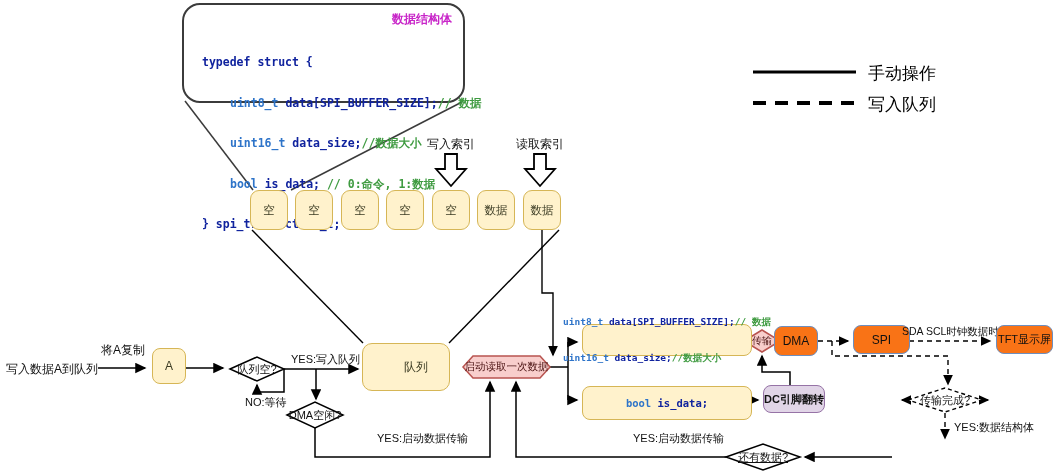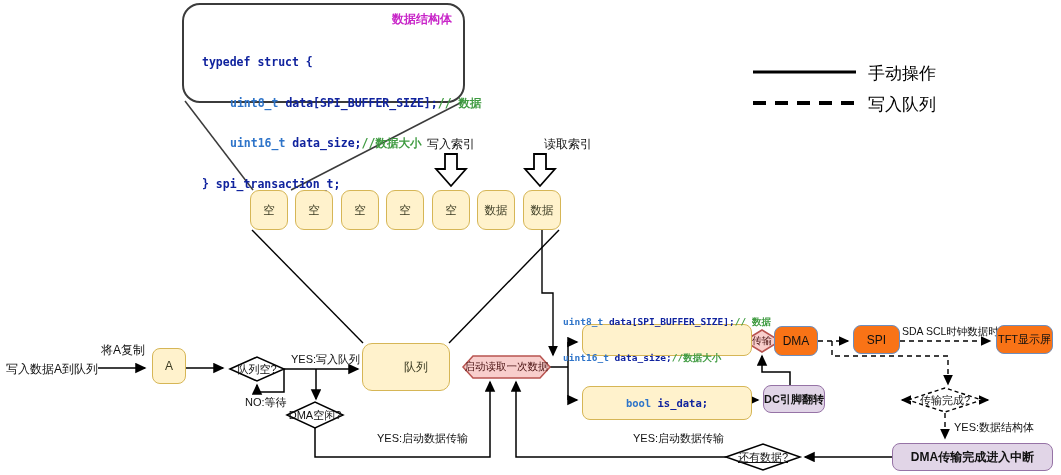--- a/index.html
+++ b/index.html
@@ -93,29 +93,30 @@
     <line x1="753" y1="72" x2="856" y2="72" stroke="#000" stroke-width="3"></line>
     <line x1="753" y1="103" x2="856" y2="103" stroke="#000" stroke-width="4" stroke-dasharray="13,9"></line>
   </svg>
 
   <div class="callout">
     <div class="title">数据结构体</div>
     <div class="code">
       <div><span>typedef struct {</span></div>
       <div class="ind"><span class="kw">uint8_t </span><span>data[SPI_BUFFER_SIZE];</span><span class="cm">// 数据</span></div>
       <div class="ind"><span class="kw">uint16_t </span><span>data_size;</span><span class="cm">//数据大小</span></div>
+      <div class="ind"><span class="kw">bool </span><span>is_data; </span><span class="cm">// 0:命令, 1:数据</span></div>
       <div><span>} spi_transaction_t;</span></div>
     </div>
   </div>
 
   <div class="legend-text" style="left:868px;top:62px;">手动操作</div>
   <div class="legend-text" style="left:868px;top:93px;">写入队列</div>
 
   <div class="lbl ctr" style="left:425px;top:136px;width:52px;font-size:12px;">写入索引</div>
-  <div class="lbl ctr" style="left:514px;top:136px;width:52px;font-size:12px;margin-left:28px;">读取索引</div>
+  <div class="lbl ctr" style="left:514px;top:136px;width:52px;font-size:12px;">读取索引</div>
 
   <div class="cell" style="left:250px;">空</div>
   <div class="cell" style="left:295px;">空</div>
   <div class="cell" style="left:341px;">空</div>
   <div class="cell" style="left:386px;">空</div>
   <div class="cell" style="left:432px;">空</div>
   <div class="cell" style="left:477px;">数据</div>
   <div class="cell" style="left:523px;">数据</div>
 
   <div class="lbl" style="left:6px;top:361px;font-size:12px;">写入数据A到队列</div>
@@ -141,25 +142,24 @@
 
   <div class="node yellow" style="left:582px;top:386px;width:170px;height:34px;">
     <div class="mini-code" style="font-size:10.5px;"><span class="kw">bool </span><span>is_data;</span></div>
   </div>
 
   <div class="lbl ctr" style="left:744px;top:331px;width:36px;height:20px;font-size:10px;color:#4a1212;">传输</div>
   <div class="node blue" style="left:774px;top:326px;width:44px;height:30px;">DMA</div>
 
   <div class="node purple" style="left:763px;top:385px;width:62px;height:28px;font-size:11px;">DC引脚翻转</div>
 
-  <div class="node blue" style="left:853px;top:325px;width:47px;height:29px;">SPI</div>
+  <div class="node blue" style="left:853px;top:325px;width:57px;height:29px;">SPI</div>
   <div class="lbl small10" style="left:902px;top:325px;">SDA SCL时钟数据时序</div>
   <div class="node blue" style="left:996px;top:325px;width:57px;height:29px;font-size:11px;">TFT显示屏</div>
 
   <div class="lbl ctr" style="left:908px;top:390px;width:74px;height:20px;">传输完成?</div>
   <div class="lbl" style="left:954px;top:420px;">YES:数据结构体</div>
 
-  <div class="node purple" style="left:892px;top:443px;width:161px;height:28px;font-size:12px;">DMA传输完成进入中断</div>
 
   <div class="lbl ctr" style="left:726px;top:447px;width:74px;height:20px;text-decoration:underline;">还有数据?</div>
   <div class="lbl" style="left:633px;top:431px;">YES:启动数据传输</div>
 
 </div>
 
 </body></html>

